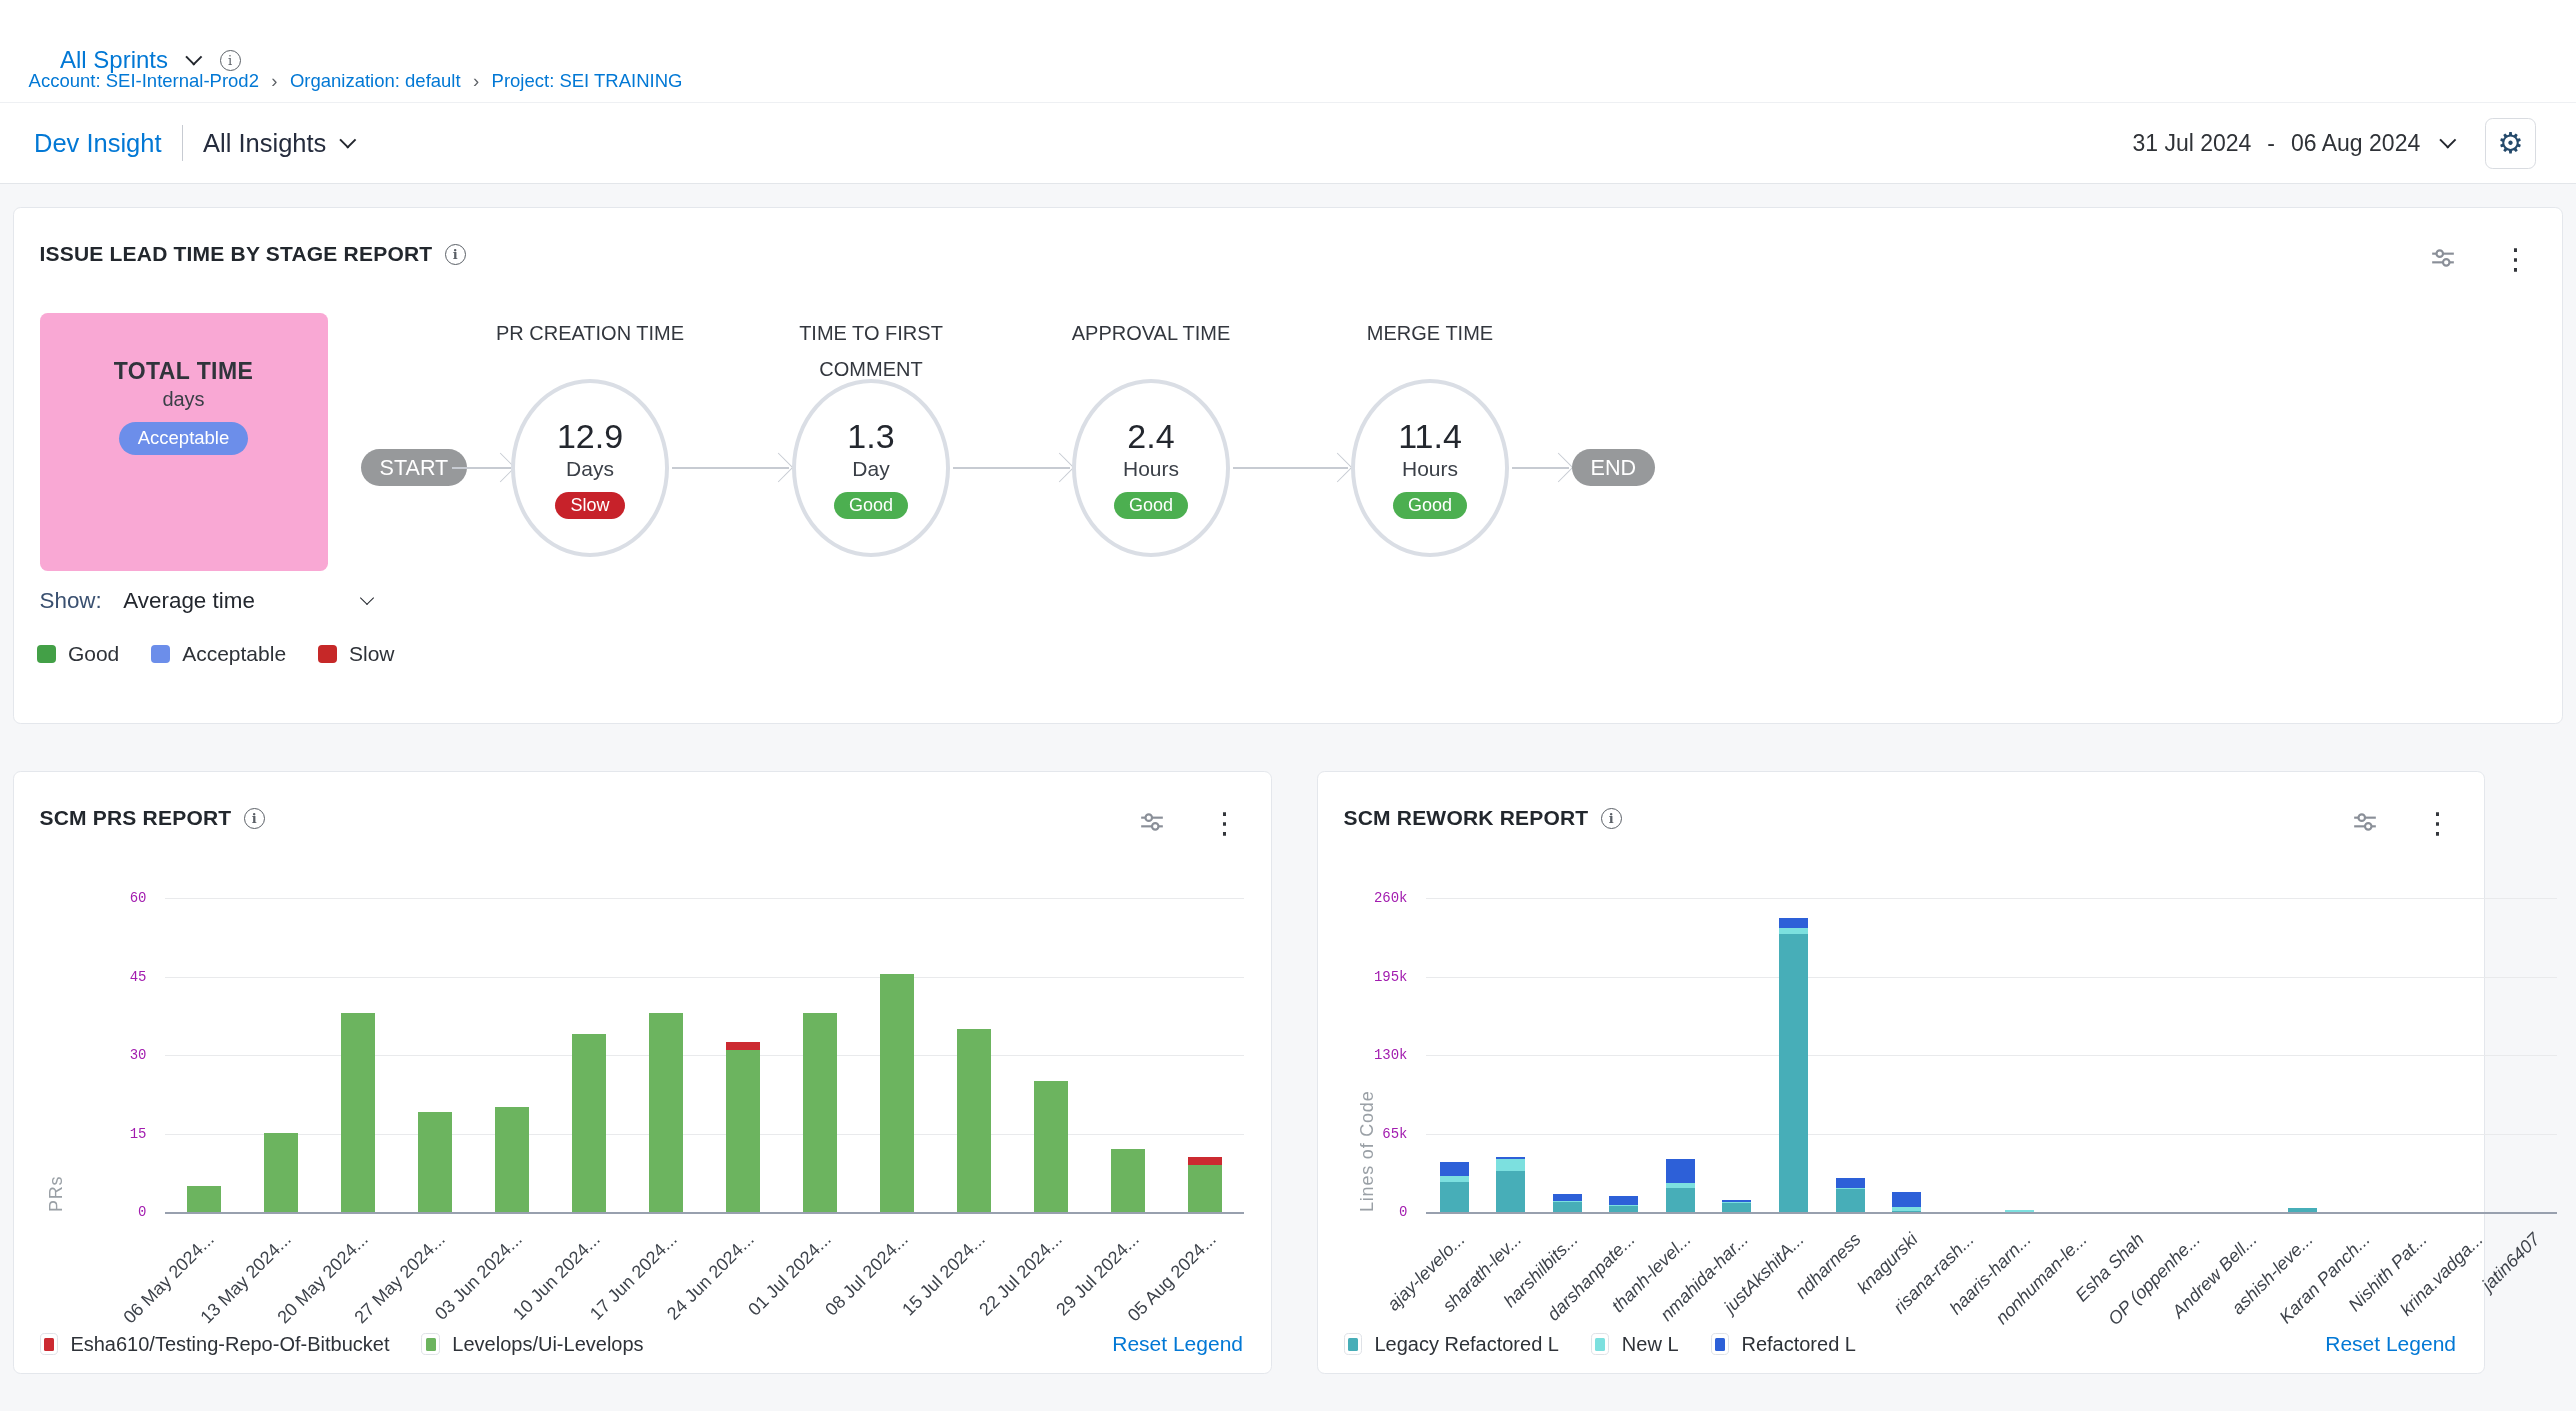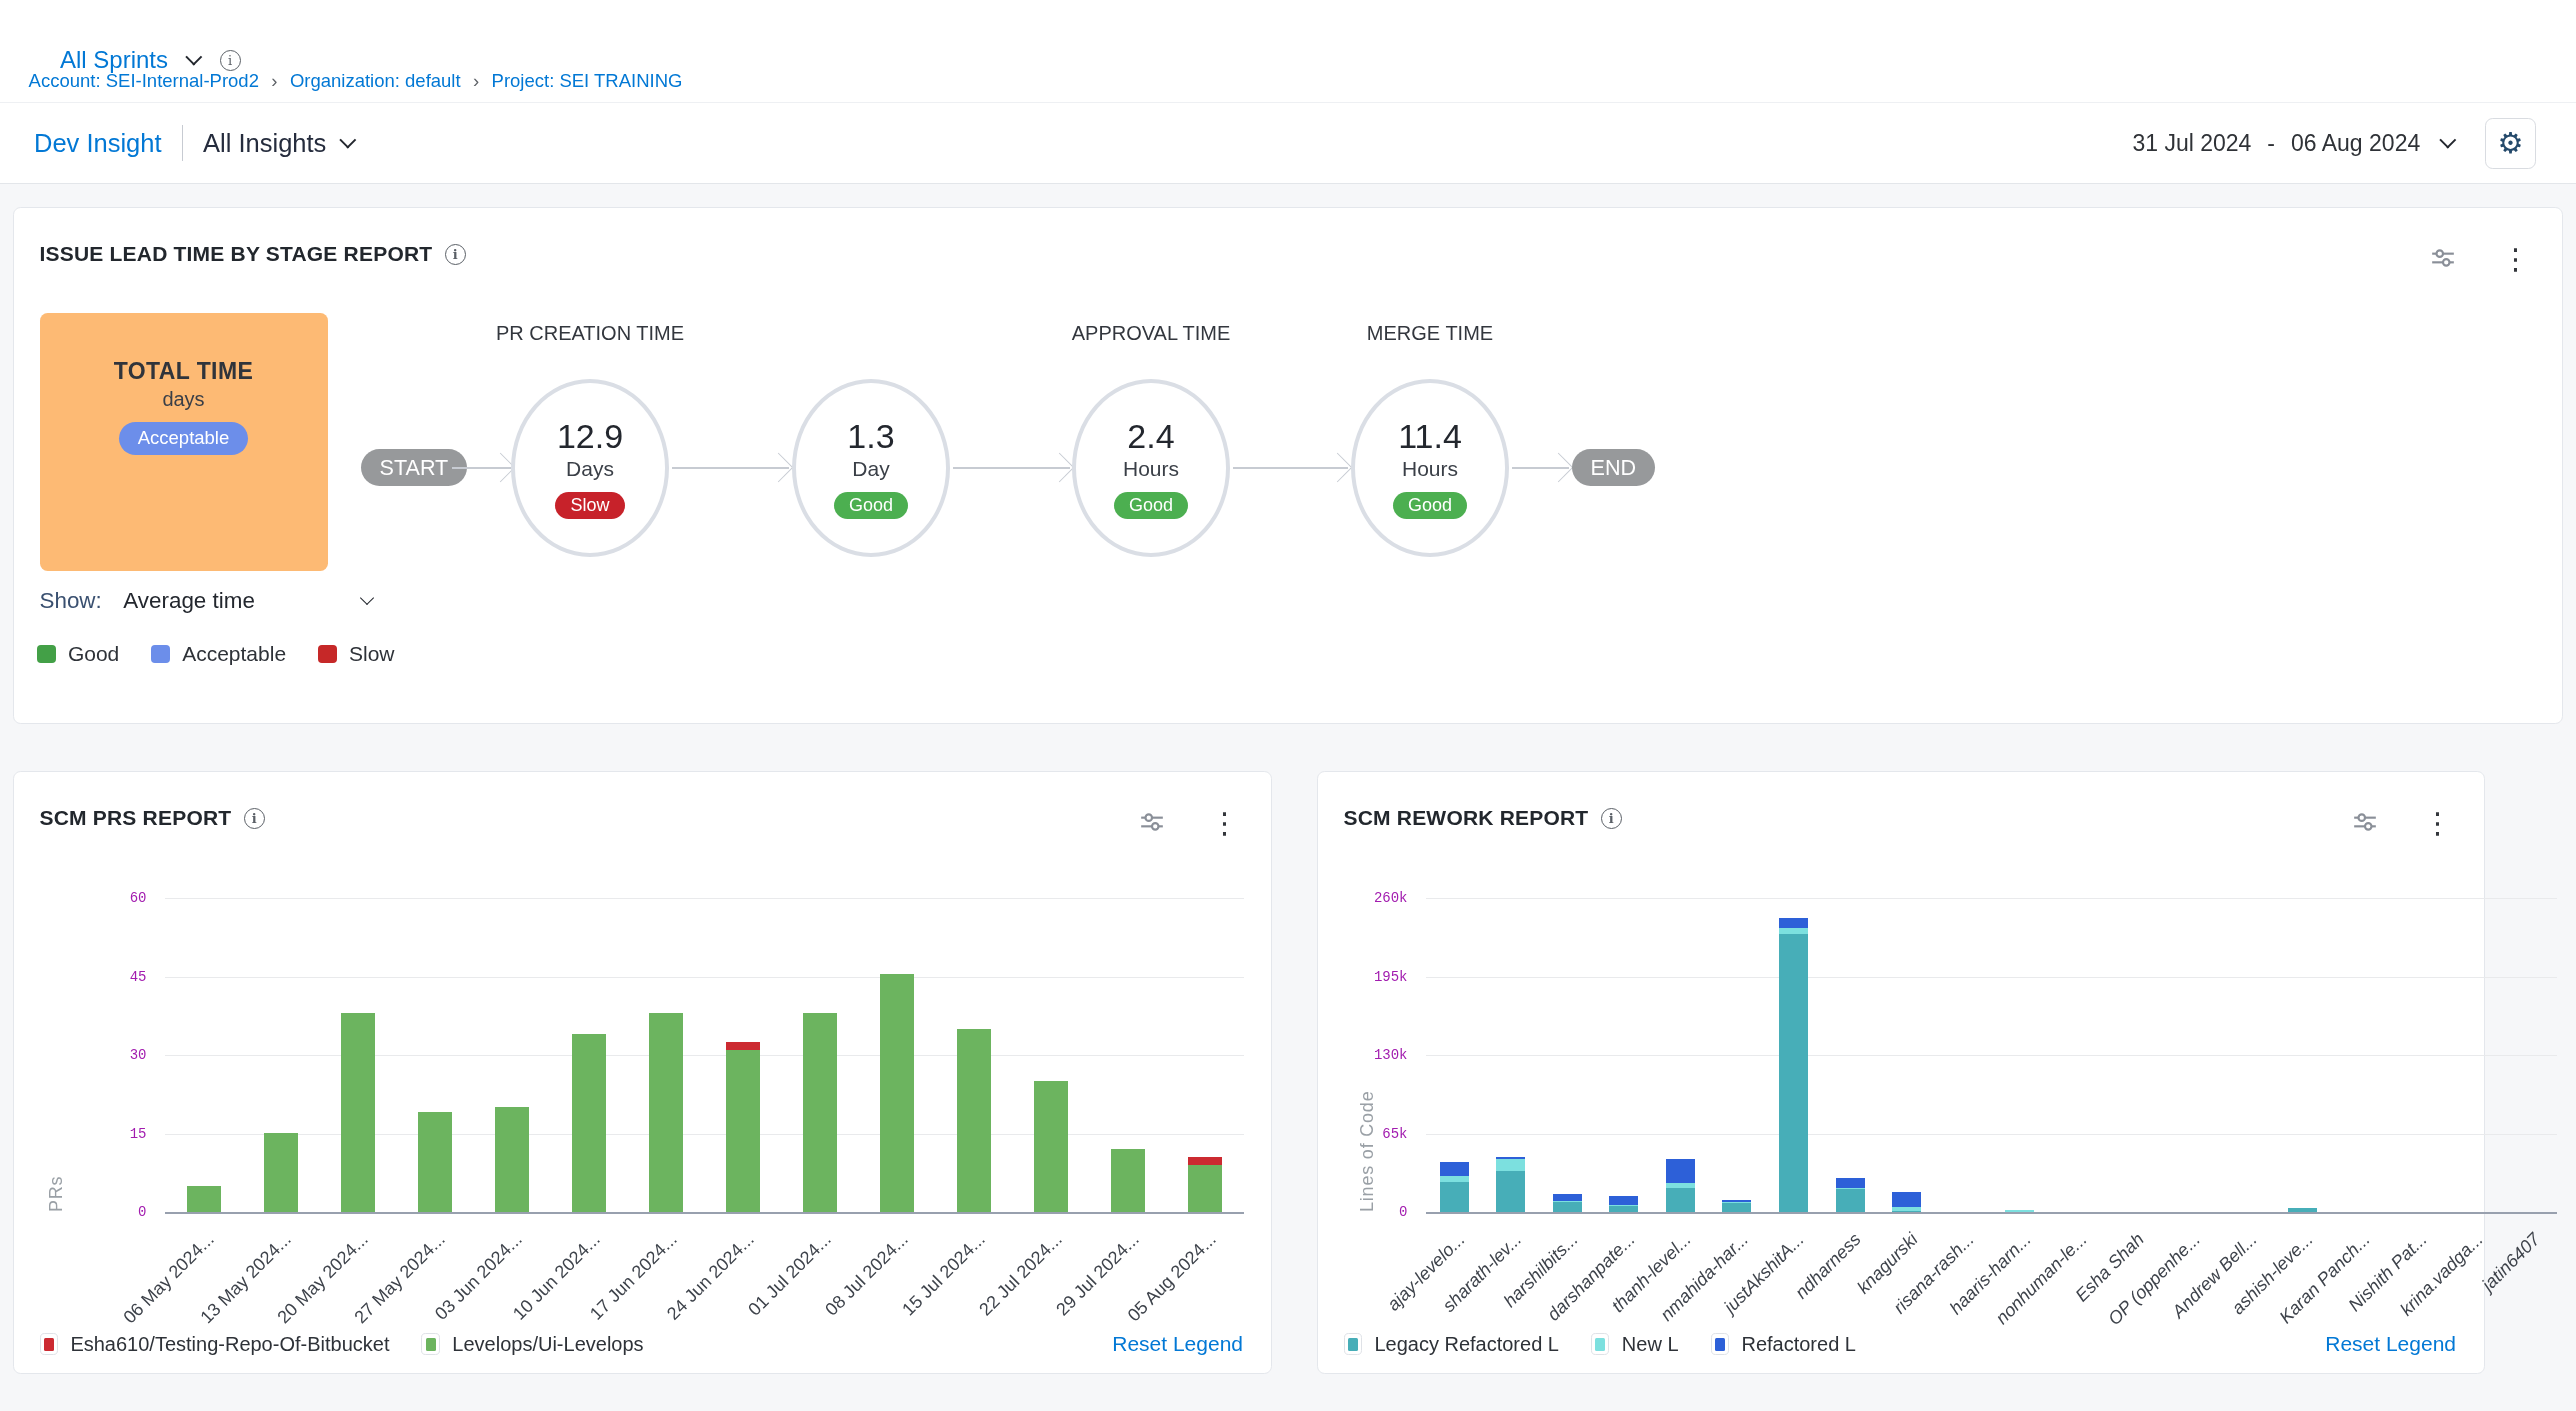--- a/index.html
+++ b/index.html
@@ -38,21 +38,21 @@
   #lead-panel   { left:13px;   top:207px; width:2550px; height:517px; }
   #prs-panel    { left:13px;   top:771px; width:1259px; height:603px; }
   #rework-panel { left:1317px; top:771px; width:1168px; height:603px; }
   .panel-title { position:absolute; left:25.5px; top:34px; display:flex; align-items:center; gap:12.4px;
                  font-size:21px; font-weight:bold; letter-spacing:0.2px; color:#22272D; }
   .panel-icons { position:absolute; top:37px; right:32px; display:flex; align-items:center; gap:45px; }
   .kebab { font-size:29px; color:#33363B; line-height:1; cursor:pointer; }
 
   
   .total-card { position:absolute; left:25.5px; top:105px; width:288px; height:258px;
-                background:#fdba74; border-radius:7.7px; text-align:center; }
+                background:#f9a8d4; border-radius:7.7px; text-align:center; }
   .tc-label { margin-top:45px; font-size:23px; font-weight:bold; color:#30343B; letter-spacing:0.4px; }
   .tc-value { margin-top:18.5px; font-size:48px; color:#23272E; }
   .tc-unit  { margin-top:3.1px; font-size:20px; color:#3A3F47; }
   .pill { display:inline-block; border-radius:771px; color:#fff; }
   .tc-badge { margin-top:10.8px; padding:5.4px 18.5px; font-size:18.5px; }
   .stage-title { position:absolute; top:107px; width:208px; margin-left:-104px; text-align:center;
                  font-size:20px; line-height:36px; color:#33373E; }
   .circle { position:absolute; top:171px; width:158px; height:178px; margin-left:-79px;
             background:#fff; border:4.6px solid #DADEE5; border-radius:50%;
             display:flex; flex-direction:column; align-items:center; justify-content:center; }
@@ -164,20 +164,21 @@
   <div class="arrow" style="left:438px; width:59px;"></div>
 
   <div class="stage-title" style="left:576px;">PR CREATION TIME</div>
   <div class="circle" style="left:576px;">
     <div class="c-value">12.9</div>
     <div class="c-unit">Days</div>
     <span class="pill c-badge" style="background: rgb(199, 34, 42);">Slow</span>
   </div>
   <div class="arrow" style="left:658px; width:117px;"></div>
 
+  <div class="stage-title" style="left:857px;">TIME TO FIRST COMMENT</div>
   <div class="circle" style="left:857px;">
     <div class="c-value">1.3</div>
     <div class="c-unit">Day</div>
     <span class="pill c-badge" style="background: rgb(76, 175, 80);">Good</span>
   </div>
   <div class="arrow" style="left:939px; width:117px;"></div>
 
   <div class="stage-title" style="left:1137px;">APPROVAL TIME</div>
   <div class="circle" style="left:1137px;">
     <div class="c-value">2.4</div>

